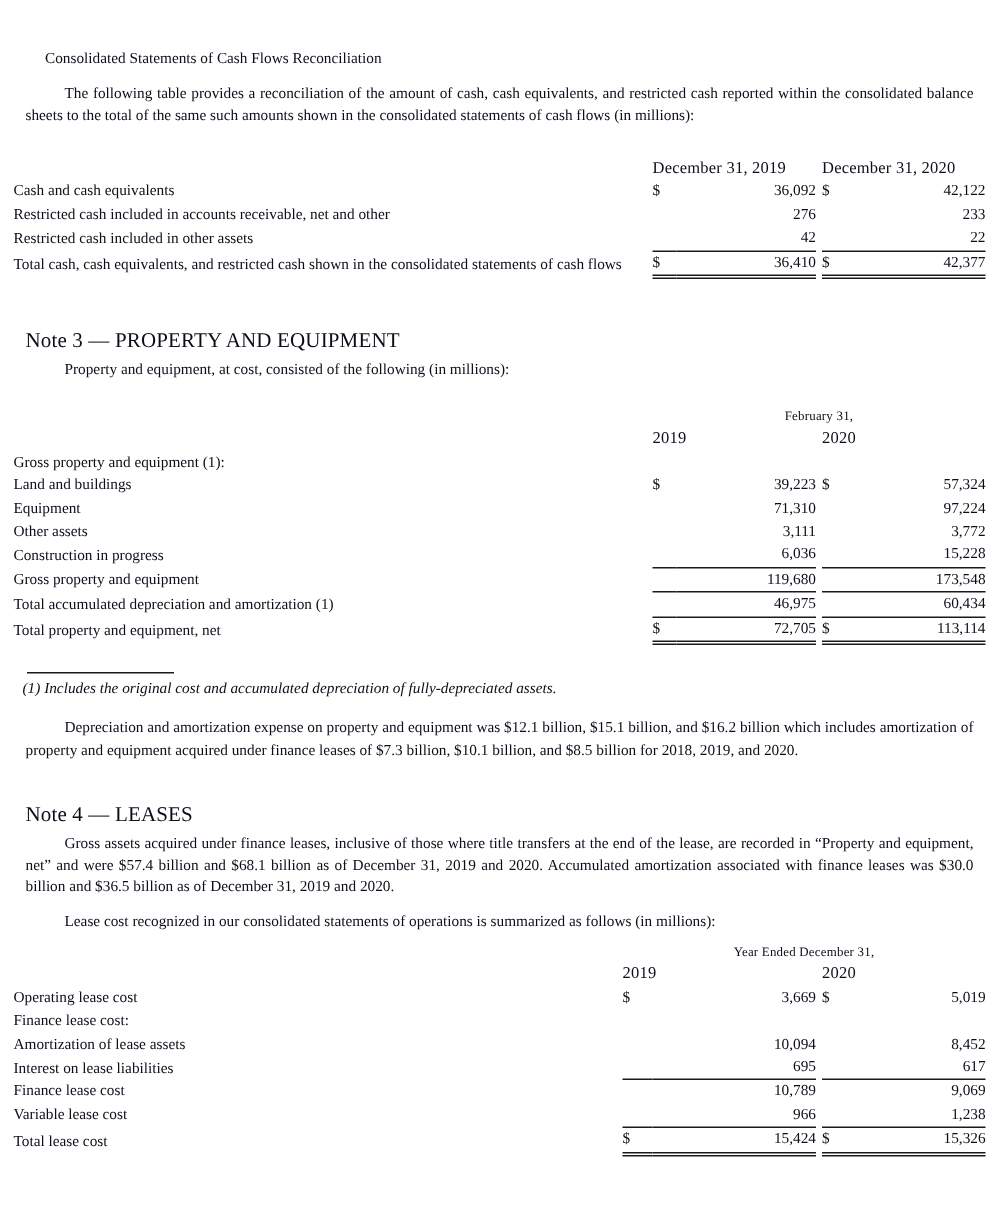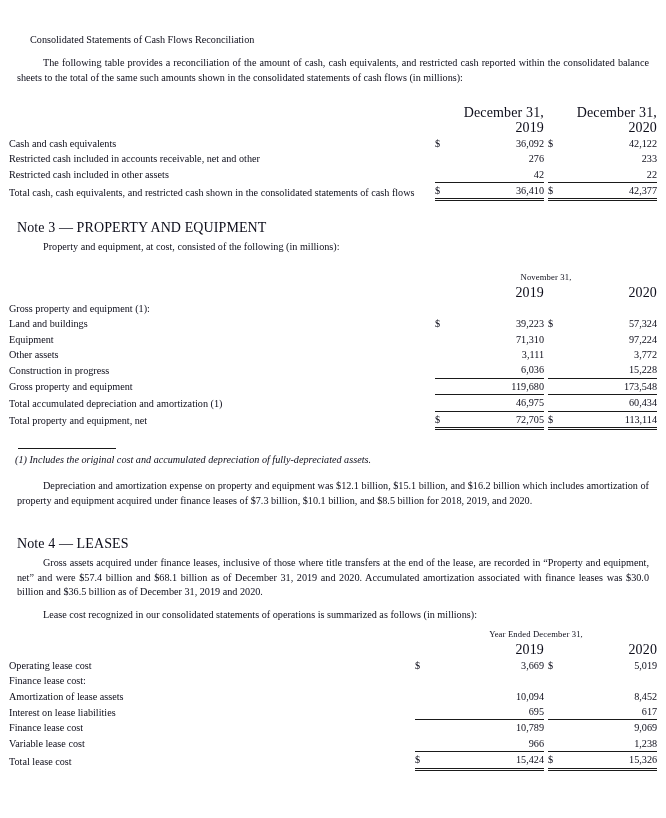--- a/index.html
+++ b/index.html
@@ -91,22 +91,22 @@
   
   .rule-top td.cur, .rule-top td.num { border-top: 1.1px solid #1a1a1a; }
   .dbl td.cur, .dbl td.num {
     border-top: 1.1px solid #1a1a1a;
     border-bottom: 3.2px double #1a1a1a;
   }
 
   
   th.hdr {
     font-weight: bold;
-    font-size: 14px;
-    text-align: right;
+    font-size: 11px;
+    text-align: left;
     letter-spacing: 0.15px;
     padding-bottom: 1px;
     line-height: 11px;
   }
   th.hdr-span {
     font-weight: bold;
     font-size: 8.6px;
     text-align: center;
     letter-spacing: 0.15px;
     padding-bottom: 1px;
@@ -193,21 +193,21 @@
         <col class="c-label">
           <col class="c-cur1">
           <col class="c-num1">
         <col class="c-gap">
           <col class="c-cur2">
           <col class="c-num2">
       </colgroup>
       <thead>
         <tr>
           <th class="hdr"></th>
-          <th class="hdr-span topline botline" colspan="5">November 31,</th>
+          <th class="hdr-span topline botline" colspan="5">February 31,</th>
         </tr>
         <tr>
           <th class="hdr"></th>
           <th class="hdr botline" colspan="2">2019</th>
           <th class="hdr"></th>
           <th class="hdr botline" colspan="2">2020</th>
         </tr>
       </thead>
       <tbody>
           <tr>

